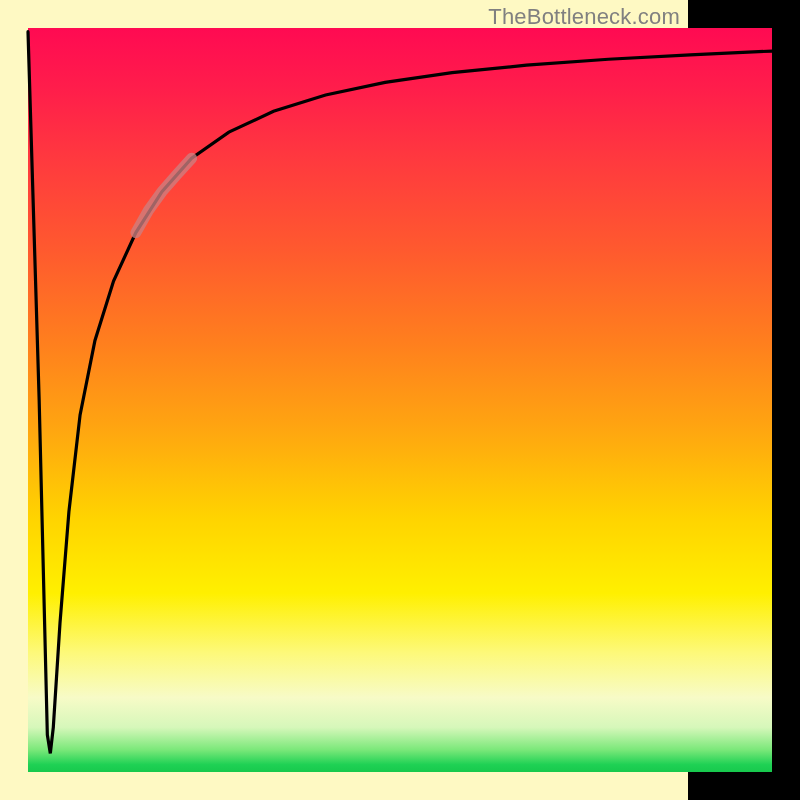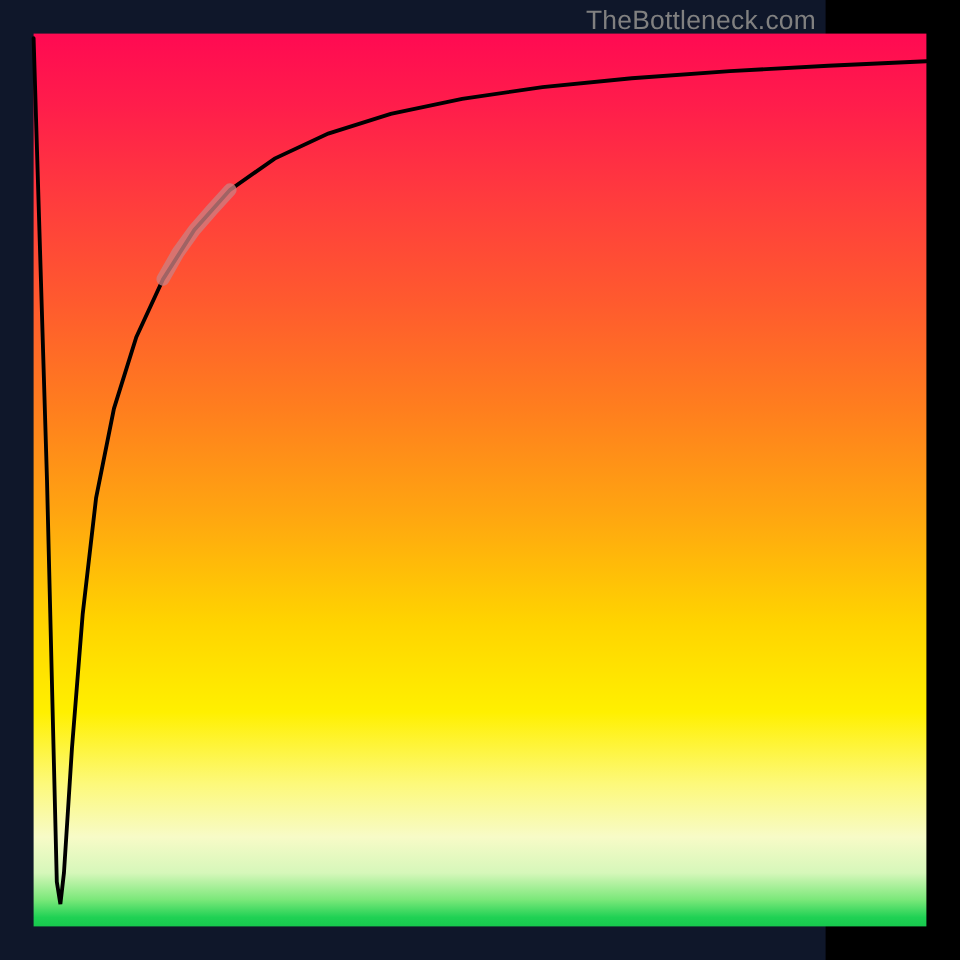--- a/index.html
+++ b/index.html
@@ -10,21 +10,21 @@
     background: #000;
     overflow: hidden;
     font-family: Arial, Helvetica, sans-serif;
   }
   .frame {
     position: absolute;
     left: 0;
     top: 0;
     width: 688px;
     height: 800px;
-    background: #0f172a;
+    background: #fef9c3;
   }
   .plot-area {
     position: absolute;
     left: 28px;
     top: 28px;
     width: 744px;
     height: 744px;
     
     background: linear-gradient(
       to bottom,

